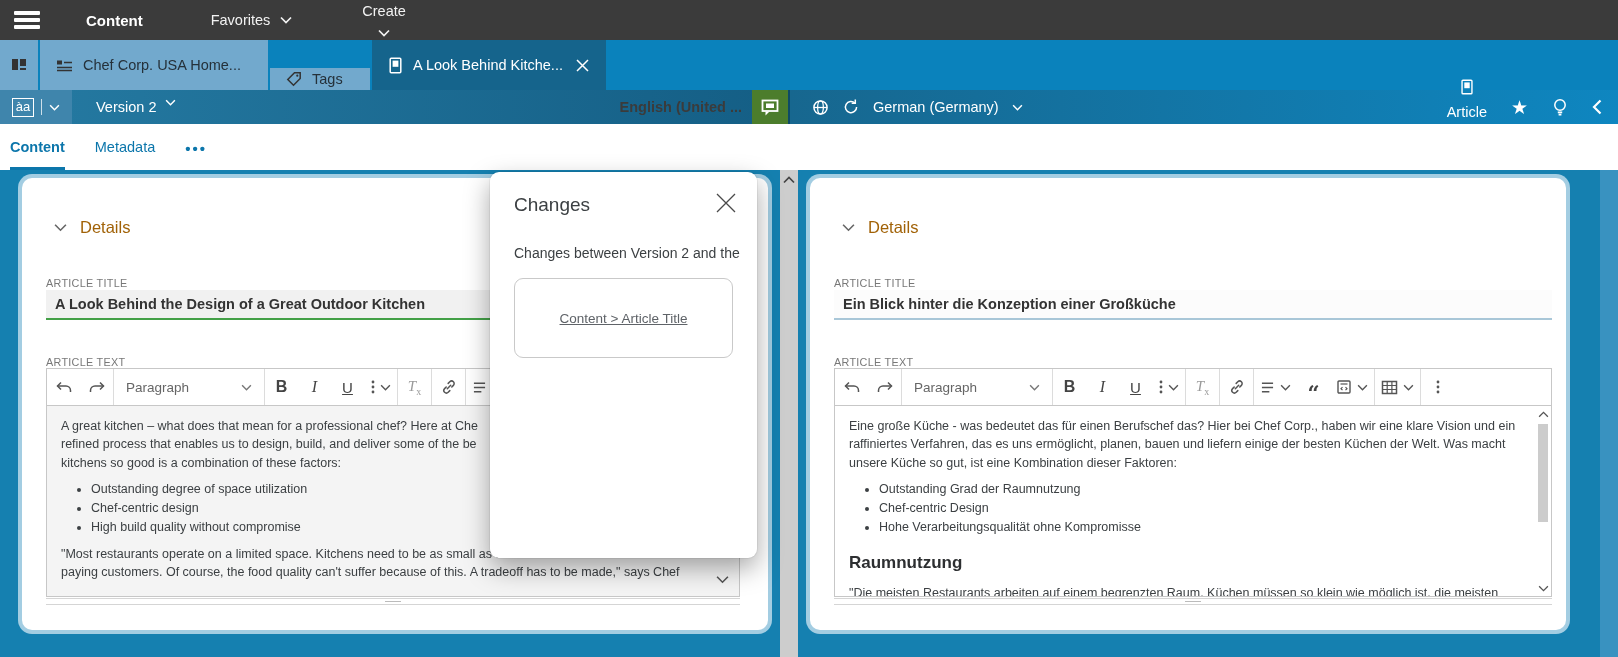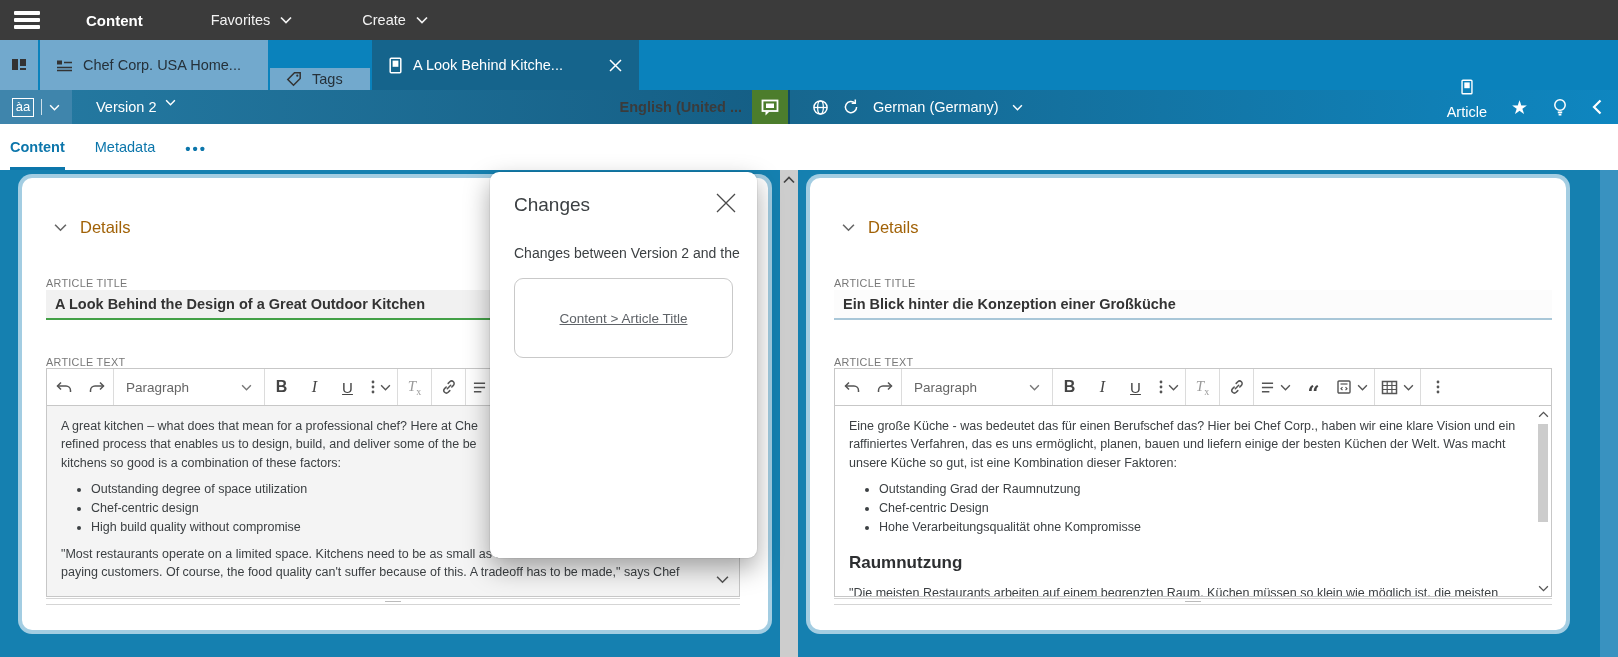--- a/index.html
+++ b/index.html
@@ -8,30 +8,30 @@
   svg { display:block; }
 
   
   .topbar { position:absolute; left:0; top:0; right:0; height:40px; background:#3b3b3b; display:flex; align-items:center; color:#fff; }
   .hamburger { width:54px; height:40px; display:flex; align-items:center; justify-content:center; cursor:pointer; }
   .hamburger div { width:26px; }
   .hamburger span { display:block; height:3.5px; background:#fff; margin:3.5px 0; border-radius:1px; }
   .topbar .app-title { font-size:15px; font-weight:bold; margin-left:32px; }
   .top-menu { display:flex; align-items:center; gap:10px; font-size:14.5px; color:#f2f2f2; cursor:pointer; }
   .top-menu.fav { margin-left:68px; }
-  .top-menu.cre { margin-left:70px; }
+  .top-menu.cre { margin-left:70px;flex-direction:column; }
 
   
   .tabstrip { position:absolute; left:0; top:40px; right:0; height:50px; background:#0a82bc; display:flex; }
   .tab { display:flex; align-items:center; background:#72a9cd; color:#25313a; font-size:14.5px; margin-right:2px; padding:0 16px; cursor:pointer; }
   .tab .ticon { margin-right:10px; display:flex; }
   .tab.mini { width:38px; padding:0; justify-content:center; }
   .tab.t1 { width:228px; }
   .tab.t2 { width:100px;margin-top:28px; }
-  .tab.active { width:267px; background:#15648c; color:#fff; }
+  .tab.active { width:234px; background:#15648c; color:#fff; }
   .tab .close { margin-left:auto; padding-left:12px; display:flex; cursor:pointer; }
 
   
   .versionbar { position:absolute; left:0; top:90px; right:0; height:34px; display:flex; color:#fff; }
   .vb-left { width:788px; background:linear-gradient(90deg,#257aa2,#145e85); display:flex; align-items:center; }
   .vb-right { flex:1; background:linear-gradient(90deg,#17678f,#0e86c0); display:flex; align-items:center; border-left:2px solid #0d4a66; padding-left:22px; }
   .lang-btn { width:72px; height:34px; background:#3f85ac; display:flex; align-items:center; justify-content:center; gap:7px; cursor:pointer; }
   .lang-btn .aa { border:1.5px solid #fff; font-size:13px; padding:0 3px 1px 3px; line-height:16px; }
   .lang-btn .vr { width:1px; height:16px; background:rgba(255,255,255,.75); }
   .version-sel { display:flex; align-items:flex-start; gap:9px; margin-left:24px; font-size:14.5px; cursor:pointer; }

